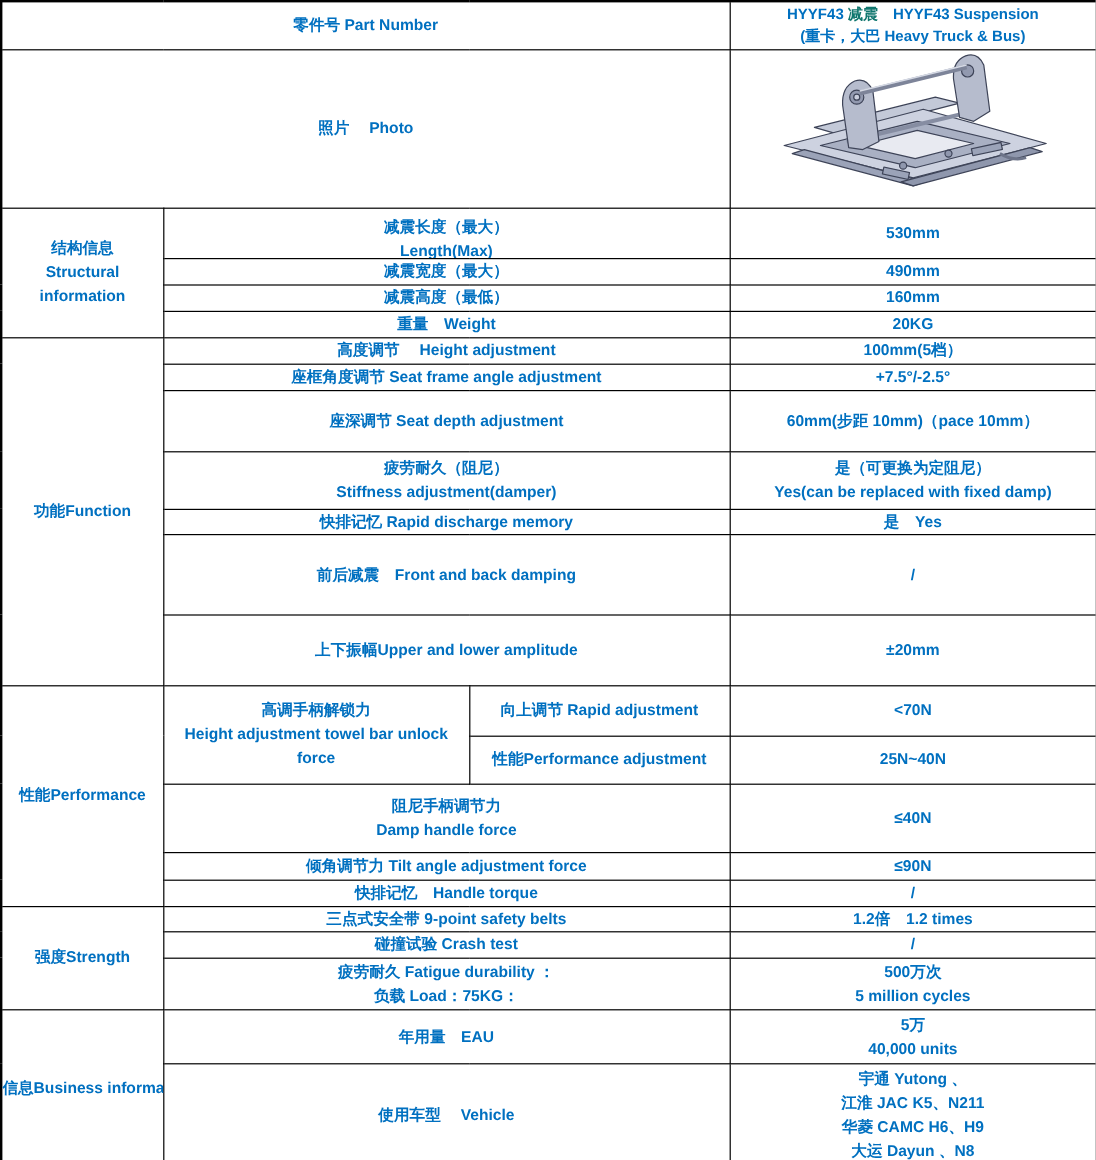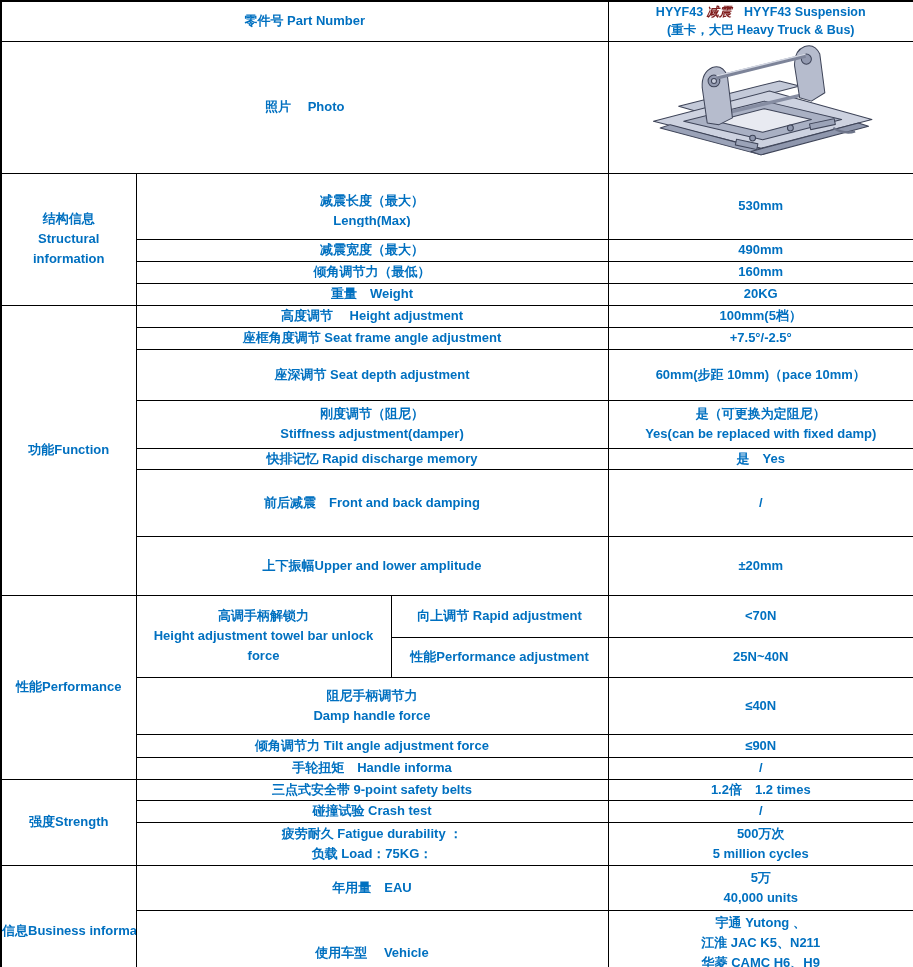--- a/index.html
+++ b/index.html
@@ -21,35 +21,35 @@
     vertical-align: middle;
     color: #0070C0;
     font-weight: bold;
     font-size: 13px;
     line-height: 20px;
     padding: 0 2px;
     overflow: hidden;
   }
   .preline { white-space: pre-line; }
   
-  td.cliptop { vertical-align: top; padding: 12px; }
+  td.cliptop { vertical-align: top; padding: 0; }
   td.cliptop .clipbox {
     height: 36px;
     overflow: hidden;
     padding-top: 5px;
     line-height: 20px;
     white-space: pre-line;
   }
   td.nowrapclip {
     white-space: nowrap;
     overflow: hidden;
     padding: 0;
   }
   .hdr2 { font-size: 12.5px; line-height: 18px; }
-  .navy { color: #7f1d1d; font-style: italic; }
+  .navy { color: #0f766e; }
   .photo-wrap {
     display: flex;
     align-items: center;
     justify-content: center;
     height: 100%;
   }
 </style>
 </head>
 <body>
 
@@ -109,21 +109,21 @@
       <div class="clipbox">减震长度（最大）
 Length(Max)</div>
     </td>
     <td>530mm</td>
   </tr>
   <tr style="height:22px">
     <td colspan="2">减震宽度（最大）</td>
     <td>490mm</td>
   </tr>
   <tr style="height:22px">
-    <td colspan="2">倾角调节力（最低）</td>
+    <td colspan="2">减震高度（最低）</td>
     <td>160mm</td>
   </tr>
   <tr style="height:22px">
     <td colspan="2">重量　Weight</td>
     <td>20KG</td>
   </tr>
 
   <tr style="height:22px">
     <td rowspan="7">功能Function</td>
     <td colspan="2">高度调节　 Height adjustment</td>
@@ -131,21 +131,21 @@
   </tr>
   <tr style="height:22px">
     <td colspan="2">座框角度调节 Seat frame angle adjustment</td>
     <td>+7.5°/-2.5°</td>
   </tr>
   <tr style="height:51px">
     <td colspan="2">座深调节 Seat depth adjustment</td>
     <td>60mm(步距 10mm)（pace 10mm）</td>
   </tr>
   <tr style="height:48px">
-    <td colspan="2" class="preline">刚度调节（阻尼）
+    <td colspan="2" class="preline">疲劳耐久（阻尼）
 Stiffness adjustment(damper)</td>
     <td class="preline">是（可更换为定阻尼）
 Yes(can be replaced with fixed damp)</td>
   </tr>
   <tr style="height:21px">
     <td colspan="2">快排记忆 Rapid discharge memory</td>
     <td>是　Yes</td>
   </tr>
   <tr style="height:67px">
     <td colspan="2">前后减震　Front and back damping</td>
@@ -171,21 +171,21 @@
   <tr style="height:57px">
     <td colspan="2" class="preline">阻尼手柄调节力
 Damp handle force</td>
     <td>≤40N</td>
   </tr>
   <tr style="height:23px">
     <td colspan="2">倾角调节力 Tilt angle adjustment force</td>
     <td>≤90N</td>
   </tr>
   <tr style="height:22px">
-    <td colspan="2">手轮扭矩　Handle informa</td>
+    <td colspan="2">快排记忆　Handle torque</td>
     <td>/</td>
   </tr>
 
   <tr style="height:21px">
     <td rowspan="3">强度Strength</td>
     <td colspan="2">三点式安全带 9-point safety belts</td>
     <td>1.2倍　1.2 times</td>
   </tr>
   <tr style="height:22px">
     <td colspan="2">碰撞试验 Crash test</td>

